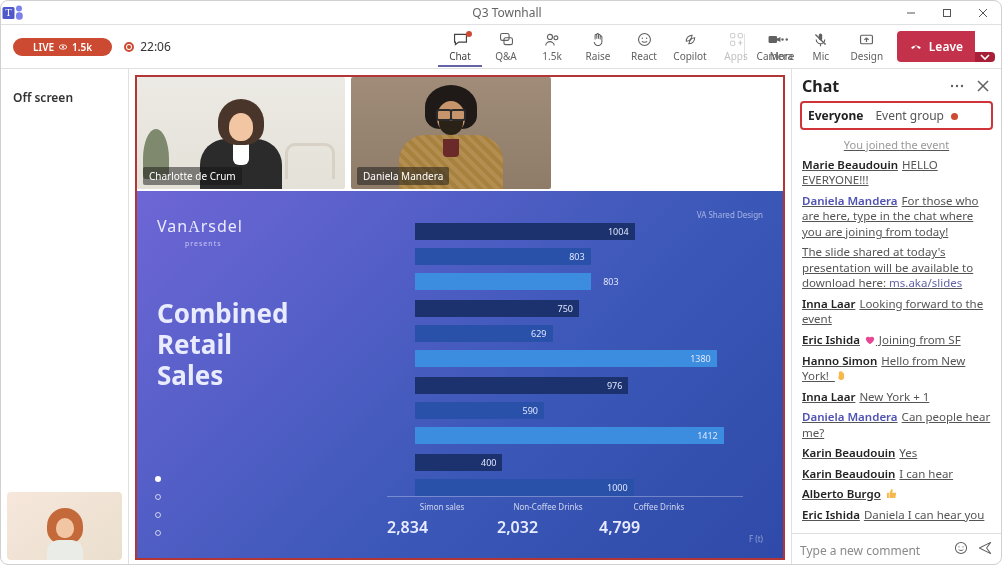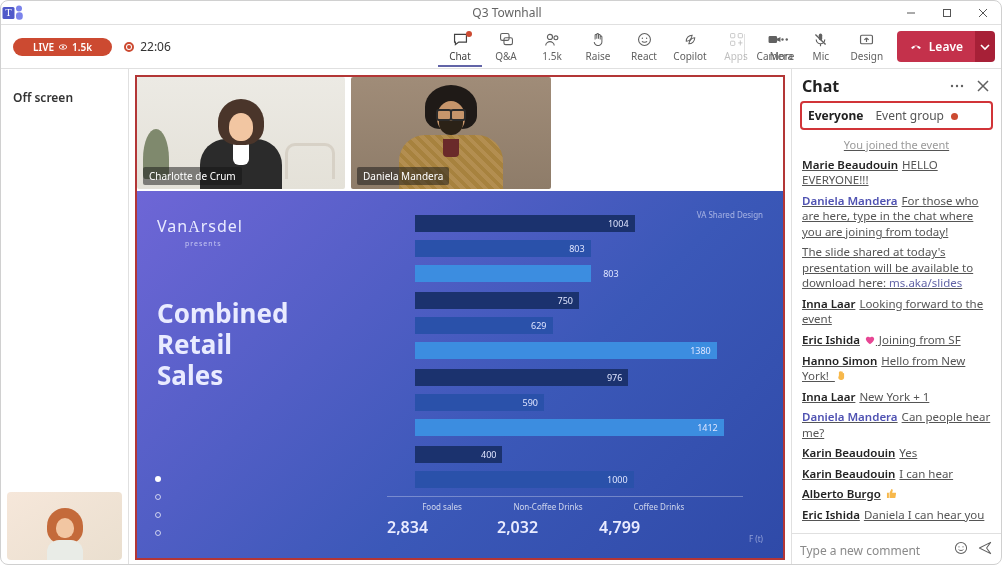--- a/index.html
+++ b/index.html
@@ -30,21 +30,21 @@
   .rec-dot::after{content:"";position:absolute;inset:1px;border-radius:50%;background:var(--live-red);}
   .toolbar .center-tools{position:absolute;left:50%;transform:translateX(-50%);display:flex;gap:2px;margin-left:120px;}
   .tool{display:flex;flex-direction:column;align-items:center;justify-content:center;width:44px;height:40px;color:var(--gray-600);font-size:10px;border-bottom:2px solid transparent;padding-top:2px;}
   .tool.active{border-bottom:2px solid var(--brand-accent);color:var(--gray-700);}
   .tool svg{width:17px;height:17px;margin-bottom:1px;}
   .tool .notif-dot{position:absolute;top:4px;right:10px;width:6px;height:6px;border-radius:50%;background:var(--live-red);}
   .tool{position:relative;}
   .tool.disabled{opacity:.4;}
   .sep{width:1px;height:26px;background:var(--border);margin:0 6px;align-self:center;}
   .toolbar-right{margin-left:auto;display:flex;align-items:center;gap:2px;}
-  .leave-group{display:flex;margin-left:6px;}
+  .leave-group{display:flex;margin-left:6px;align-items:flex-end;}
   .leave{display:flex;align-items:center;gap:6px;background:var(--red);color:#fff;font-size:12px;font-weight:600;padding:7px 12px;border-top-left-radius:4px;border-bottom-left-radius:4px;}
   .leave svg{width:14px;height:14px;}
   .leave-caret{background:var(--red-600);width:20px;display:flex;align-items:center;justify-content:center;border-top-right-radius:4px;border-bottom-right-radius:4px;color:#fff;}
   .leave-caret svg{width:10px;height:10px;}
   
   .body{display:flex;height:calc(565px - 24px - 44px);}
   .offscreen{width:128px;border-right:1px solid var(--border);position:relative;font-size:12px;font-weight:600;color:#333;padding:20px 12px 0;}
   .self-preview{position:absolute;bottom:6px;left:6px;right:6px;height:68px;border-radius:4px;background:linear-gradient(145deg,#f6e7da,#eadfcf);overflow:hidden;}
   .self-preview .person{position:absolute;left:50%;bottom:0;transform:translateX(-50%);width:44px;height:56px;}
   .self-preview .person .hair{position:absolute;top:4px;left:50%;transform:translateX(-50%);width:36px;height:36px;background:#c46a3a;border-radius:50% 50% 40% 40%;}
@@ -82,21 +82,21 @@
   .slide .brand .A{font-family:Georgia,serif;}
   .slide .presents{font-size:7px;opacity:.7;margin-top:2px;margin-left:28px;letter-spacing:1px;}
   .slide .heading{margin-top:50px;font-size:26px;font-weight:700;line-height:1.2;}
   .slide .dots{position:absolute;left:18px;bottom:22px;display:flex;flex-direction:column;gap:12px;}
   .slide .dots span{width:6px;height:6px;border:1px solid rgba(255,255,255,.7);border-radius:50%;}
   .slide .dots span.filled{background:#fff;}
   .slide .credit{position:absolute;right:20px;top:18px;font-size:8px;opacity:.6;}
   .slide .footer-label{position:absolute;right:20px;bottom:14px;font-size:8px;opacity:.5;}
   .chart{flex:1;position:relative;margin-left:10px;margin-right:20px;}
   .chart .bars{position:absolute;top:0;left:0;right:0;bottom:56px;}
-  .chart .bar-row{height:25px;display:flex;align-items:flex-start;margin-left:28px;}
+  .chart .bar-row{height:25px;display:flex;align-items:flex-end;margin-left:28px;}
   .chart .bar{height:17px;display:flex;align-items:center;justify-content:flex-end;padding-right:6px;font-size:9px;color:#dfe5ff;}
   .chart .bar.navy{background:#1b326e;}
   .chart .bar.mid{background:#2a51aa;}
   .chart .bar.lt{background:#3c8de0;}
   .chart .bar .endval{margin-right:-34px;}
   .chart hr.axis{border:none;border-top:1px solid rgba(255,255,255,.3);margin:0;}
   .chart .cat-labels{display:flex;margin-top:4px;color:rgba(255,255,255,.75);font-size:8px;}
   .chart .cat-labels div{text-align:center;}
   .chart .cat-labels .c1{flex:0 0 110px;} .chart .cat-labels .c2{flex:0 0 102px;} .chart .cat-labels .c3{flex:0 0 120px;}
   .chart .totals{display:flex;margin-top:4px;font-size:16px;font-weight:600;}
@@ -369,21 +369,21 @@
               </div>
               <div style="height:2px"></div>
               <div class="bar-row">
                 <div class="bar navy" style="width:26.666666666666668%">400</div>
               </div>
               <div class="bar-row">
                 <div class="bar mid" style="width:66.66666666666666%">1000</div>
               </div>
               <hr class="axis">
               <div class="cat-labels">
-                <div class="c1">Food sales</div>
+                <div class="c1">Simon sales</div>
                 <div class="c2">Non-Coffee Drinks</div>
                 <div class="c3">Coffee Drinks</div>
               </div>
               <div class="totals">
                 <div class="c1">2,834</div>
                 <div class="c2">2,032</div>
                 <div class="c3">4,799</div>
               </div>
             </div>
           </div>

